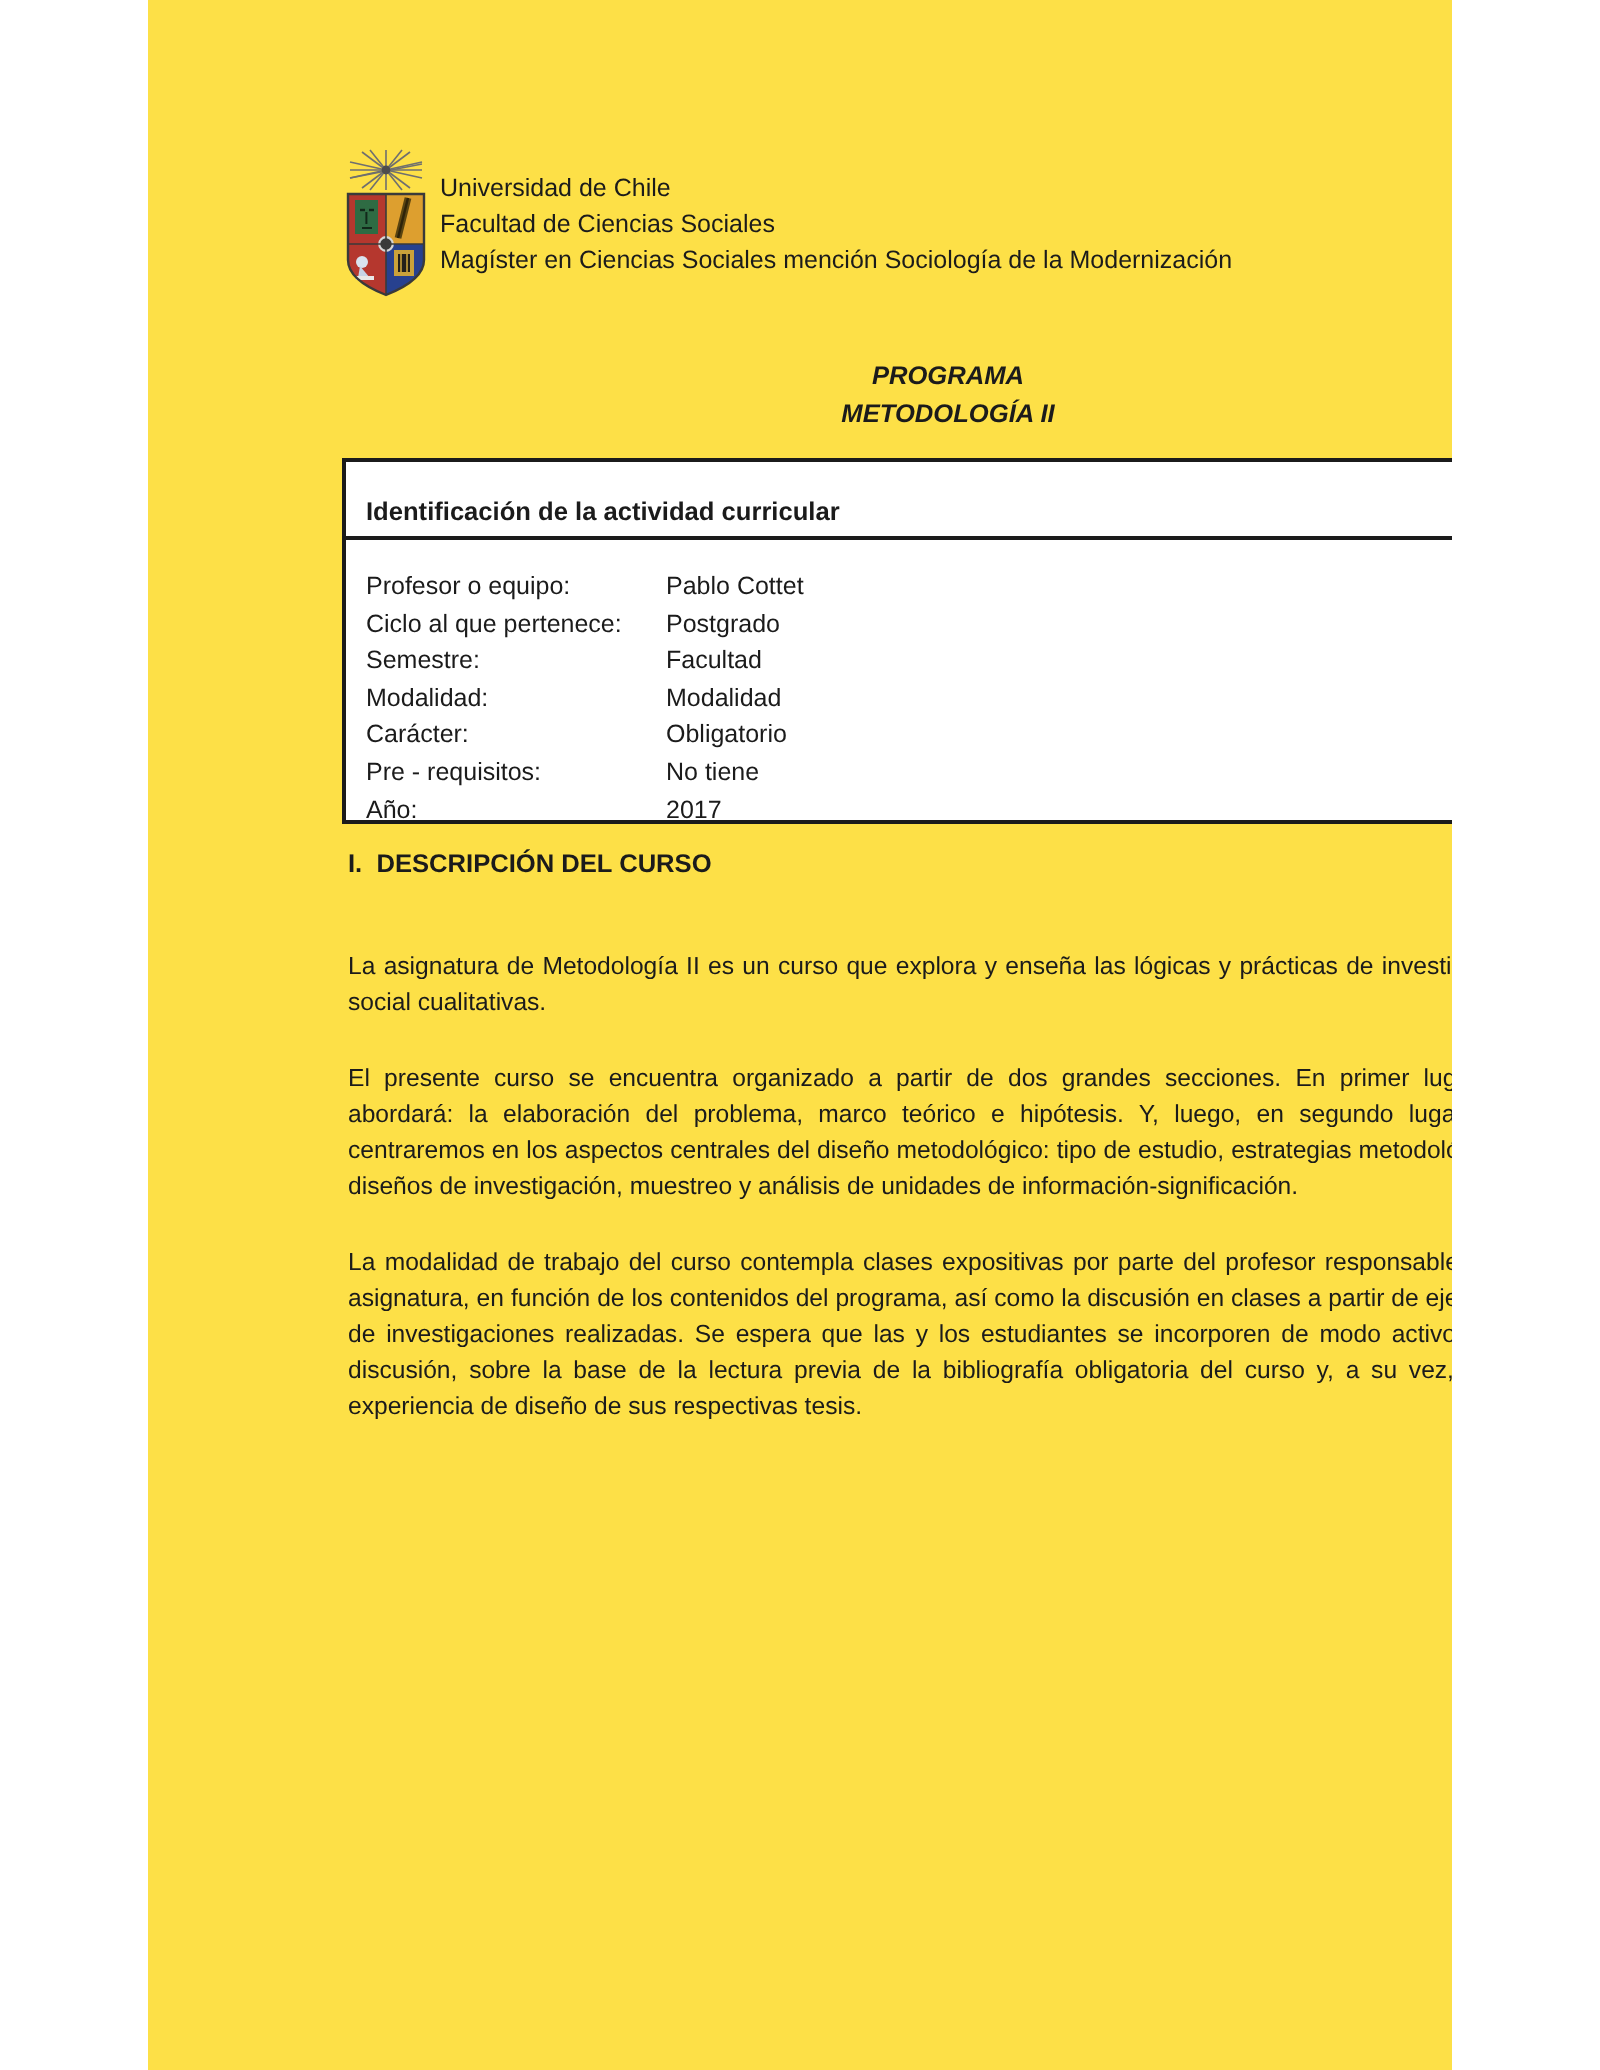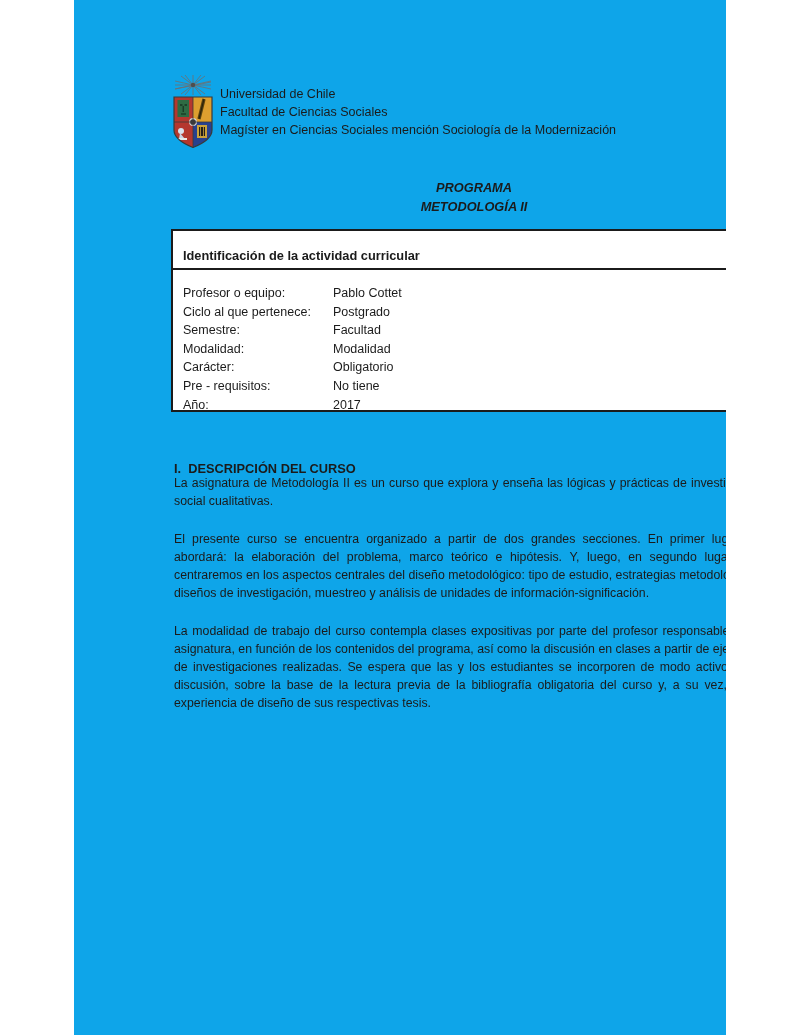--- a/index.html
+++ b/index.html
@@ -1,21 +1,21 @@
 <!DOCTYPE html>
 <html><head>
 <meta charset="utf-8">
 <style>
   * { margin: 0; padding: 0; box-sizing: border-box; }
   html, body { background: #ffffff; }
   .page {
     width: 652px;
     height: 1035px;
     position: relative;
-    background: #0ea5e9;
+    background: #fde047;
     font-family: "Liberation Sans", sans-serif;
     color: #1b1b1b;
     overflow: hidden;
     margin: 0 auto;
   }
 
   
   .header {
     position: absolute;
     top: 74px;
@@ -63,21 +63,21 @@
     border-bottom: 2px solid #1b1b1b;
   }
   .id-table-body { padding: 14px 10px 0 10px; }
   .id-row { display: flex; font-size: 12.5px; line-height: 18.6px; }
   .id-row .label { width: 150px; flex: 0 0 150px; }
   .id-row .value { flex: 1; }
 
   
   .section-heading {
     position: absolute;
-    top: 460px;
+    top: 423px;
     left: 100px;
     font-weight: bold;
     font-size: 12.8px;
     line-height: 18px;
     white-space: pre-wrap;
   }
 
   
   .body-text {
     position: absolute;

